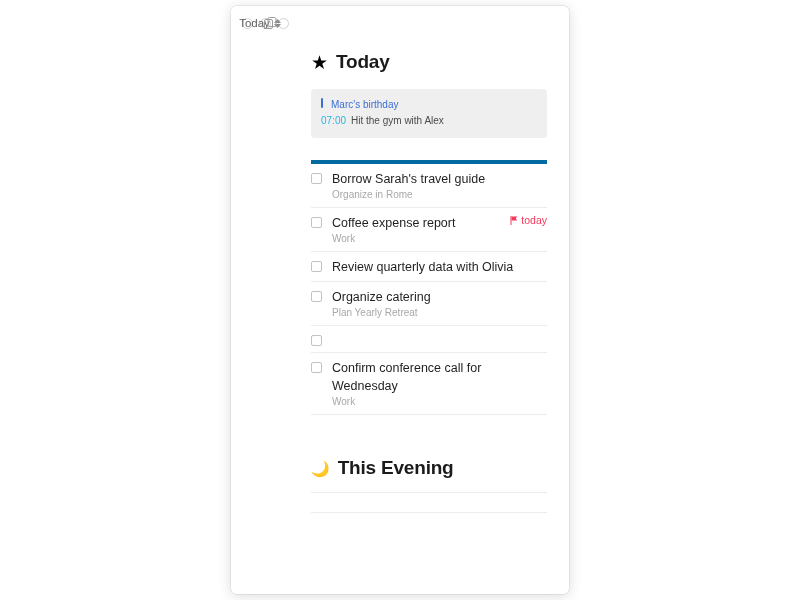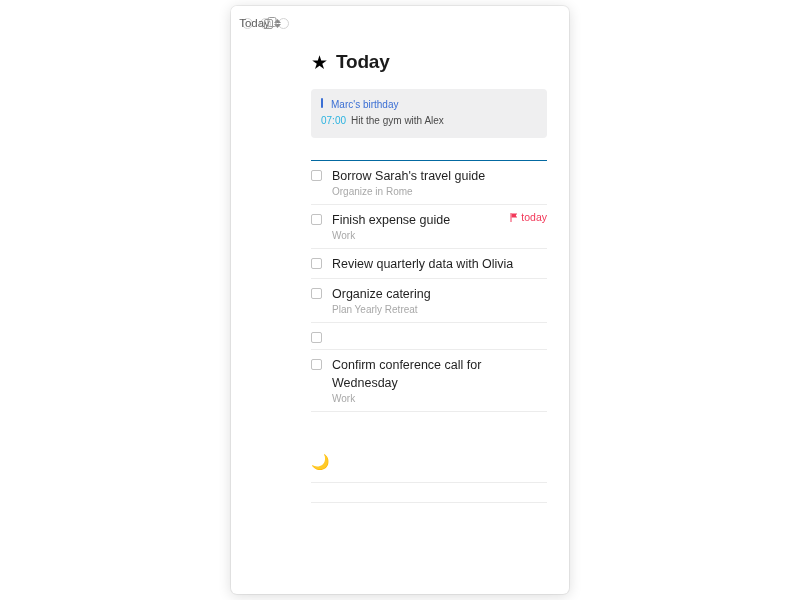--- a/index.html
+++ b/index.html
@@ -131,21 +131,21 @@
   
   .tasks { margin-top: 22px; }
   .task {
     position: relative;
     display: flex;
     align-items: flex-start;
     gap: 10px;
     padding: 5px 0 6px 0;
     border-bottom: 1px solid #ececec;
   }
-  .task:first-child { border-top: 1px solid #0369a1; }
+  .task:first-child { border-top: 4px solid #0369a1; }
   .checkbox {
     width: 11px;
     height: 11px;
     border: 1px solid #c2c2c2;
     border-radius: 2px;
     background: #fff;
     flex: 0 0 11px;
     margin-top: 4px;
   }
   .task-body { flex: 1 1 auto; min-width: 0; }
@@ -234,21 +234,21 @@
           <span class="checkbox"></span>
           <div class="task-body">
             <div><span class="task-title">Borrow Sarah's travel guide</span></div>
             <div class="task-meta">Organize in Rome</div>
           </div>
         </div>
 
         <div class="task">
           <span class="checkbox"></span>
           <div class="task-body">
-            <div><span class="task-title">Finish expense guide</span></div>
+            <div><span class="task-title">Coffee expense report</span></div>
             <div class="task-meta">Work</div>
           </div>
           <div class="flag-tag">
             <svg width="8" height="9" viewBox="0 0 8 9">
                 <path d="M1 0v9" stroke="#f2395a" stroke-width="1"></path>
                 <path d="M1.6 0.6h5.6l-1.4 2 1.4 2H1.6z" fill="#f2395a"></path>
               </svg>
             <span>today</span>
           </div>
         </div>
@@ -280,20 +280,21 @@
             <div><span class="task-title">Confirm conference call for Wednesday</span></div>
             <div class="task-meta">Work</div>
           </div>
         </div>
 
       </div>
 
       <div class="evening-wrap">
         <div class="section-head evening">
           <span class="moon-icon">🌙</span>
+          <span class="section-title">This Evening</span>
         </div>
         <div class="evening-rule"></div>
 
         <div class="tasks evening-tasks">
 
           <div class="task">
             
             
           </div>
 

